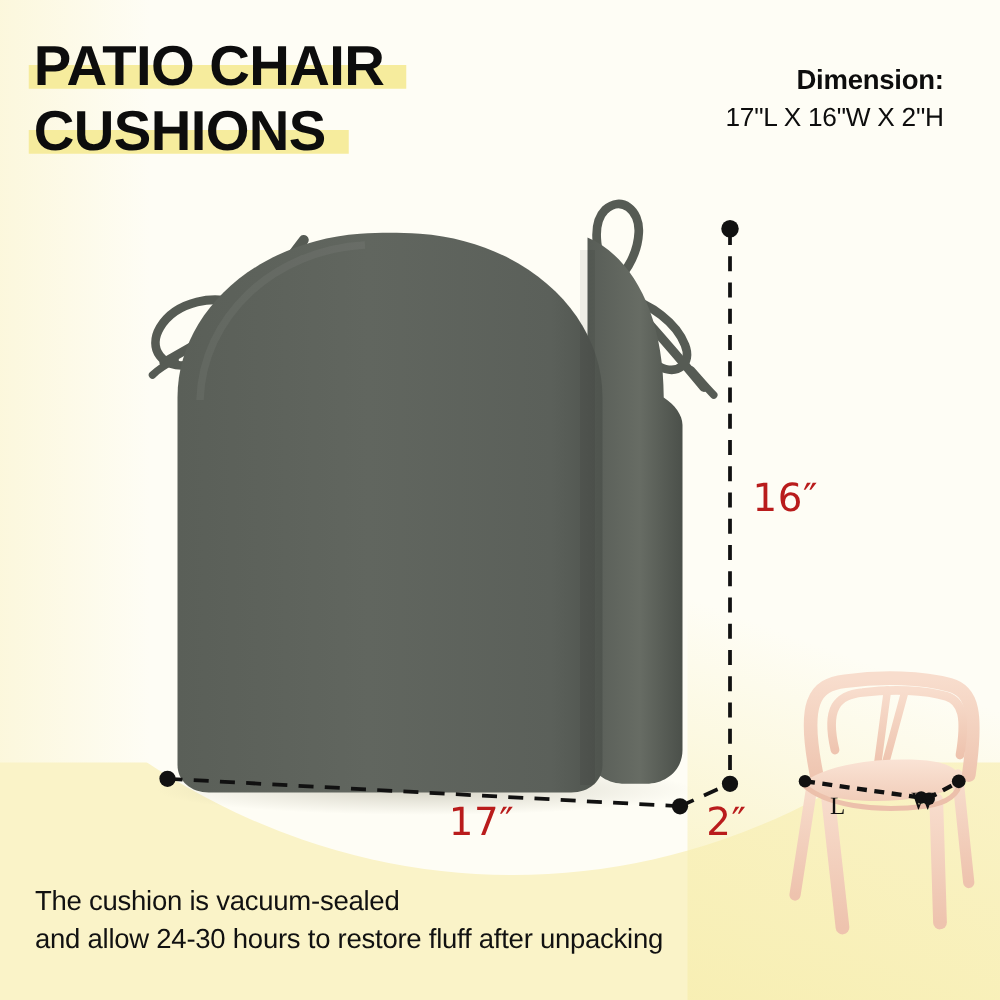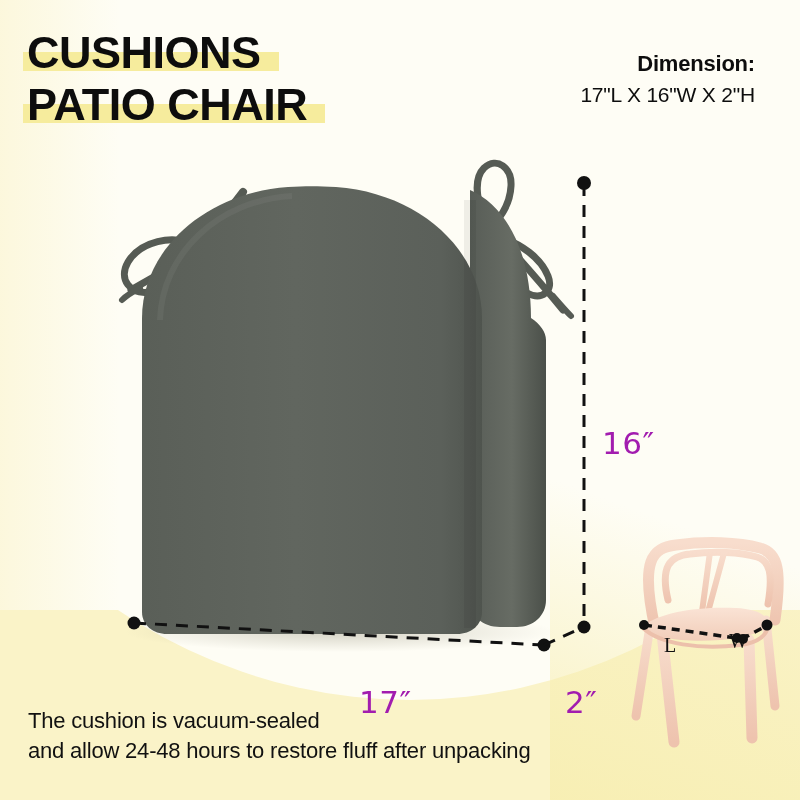--- a/index.html
+++ b/index.html
@@ -128,25 +128,24 @@
     left: 0;
     top: 0;
     width: 800px;
     height: 800px;
     pointer-events: none;
   }
 
   
   .meas-label {
     position: absolute;
-    color: #a21caf;
+    color: #b91c1c;
     font-family: "DejaVu Sans", sans-serif;
     font-weight: 400;
     letter-spacing: 0.5px;
-    margin-top: 44px;
   }
   .meas-17 {
     left: 359px;
     top: 640px;
     font-size: 31px;
   }
   .meas-16 {
     left: 602px;
     top: 381px;
     font-size: 31px;
@@ -188,25 +187,25 @@
 
   <div class="bg-base"></div>
   <div class="bg-yellow-band"></div>
   <div class="bg-white-ellipse"></div>
   <div class="bg-left-wash"></div>
   <div class="bg-right-wash"></div>
 
   <div class="headline">
     <span class="headline-line">
       <span class="hl-bar"></span>
-      <span class="hl-text">CUSHIONS</span>
+      <span class="hl-text">PATIO CHAIR</span>
     </span>
     <span class="headline-line">
       <span class="hl-bar"></span>
-      <span class="hl-text">PATIO CHAIR</span>
+      <span class="hl-text">CUSHIONS</span>
     </span>
   </div>
 
   <div class="dim-block">
     <div class="dim-title">Dimension:</div>
     <div class="dim-value">17"L X 16"W X 2"H</div>
   </div>
 
   <svg class="artwork" viewBox="0 0 800 800" xmlns="http://www.w3.org/2000/svg">
     <defs>
@@ -347,16 +346,16 @@
 
   <div class="meas-label meas-17">17″</div>
   <div class="meas-label meas-16">16″</div>
   <div class="meas-label meas-2">2″</div>
 
   <div class="seat-letter seat-letter-l">L</div>
   <div class="seat-letter seat-letter-w">W</div>
 
   <div class="footer-note">
     <div>The cushion is vacuum-sealed</div>
-    <div>and allow 24-48 hours to restore fluff after unpacking</div>
+    <div>and allow 24-30 hours to restore fluff after unpacking</div>
   </div>
 
 </div>
 
 </body></html>

